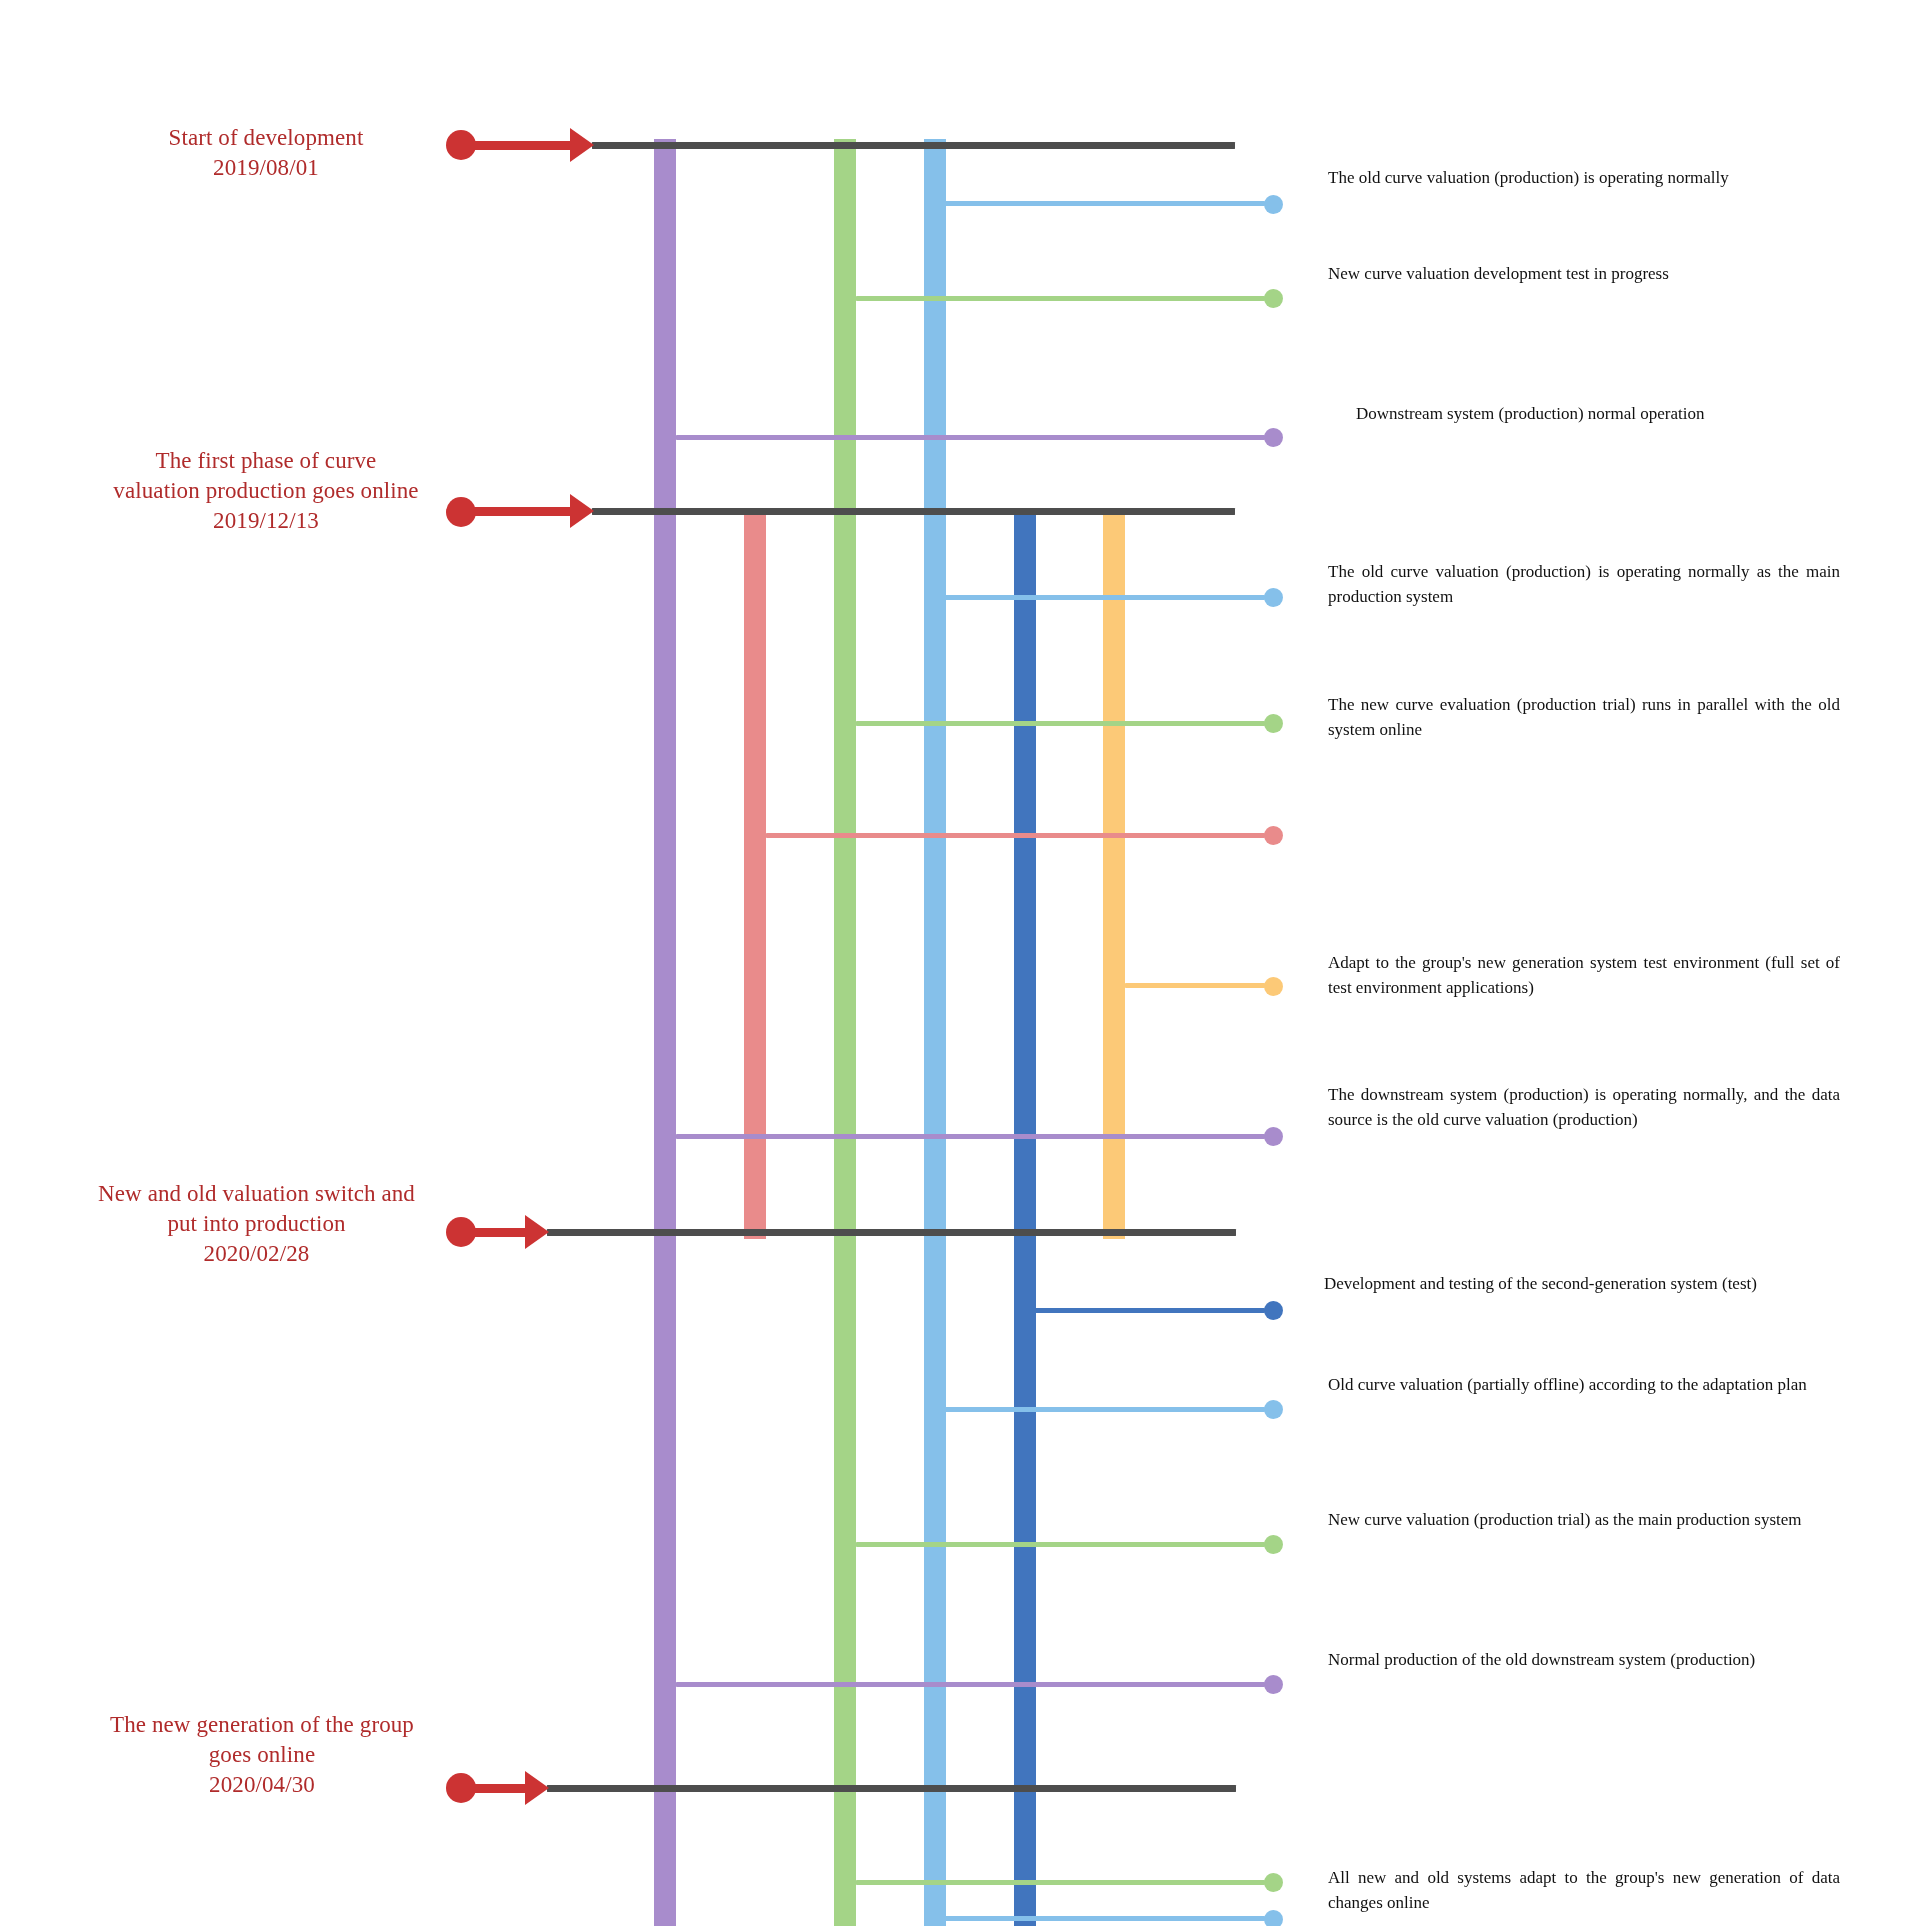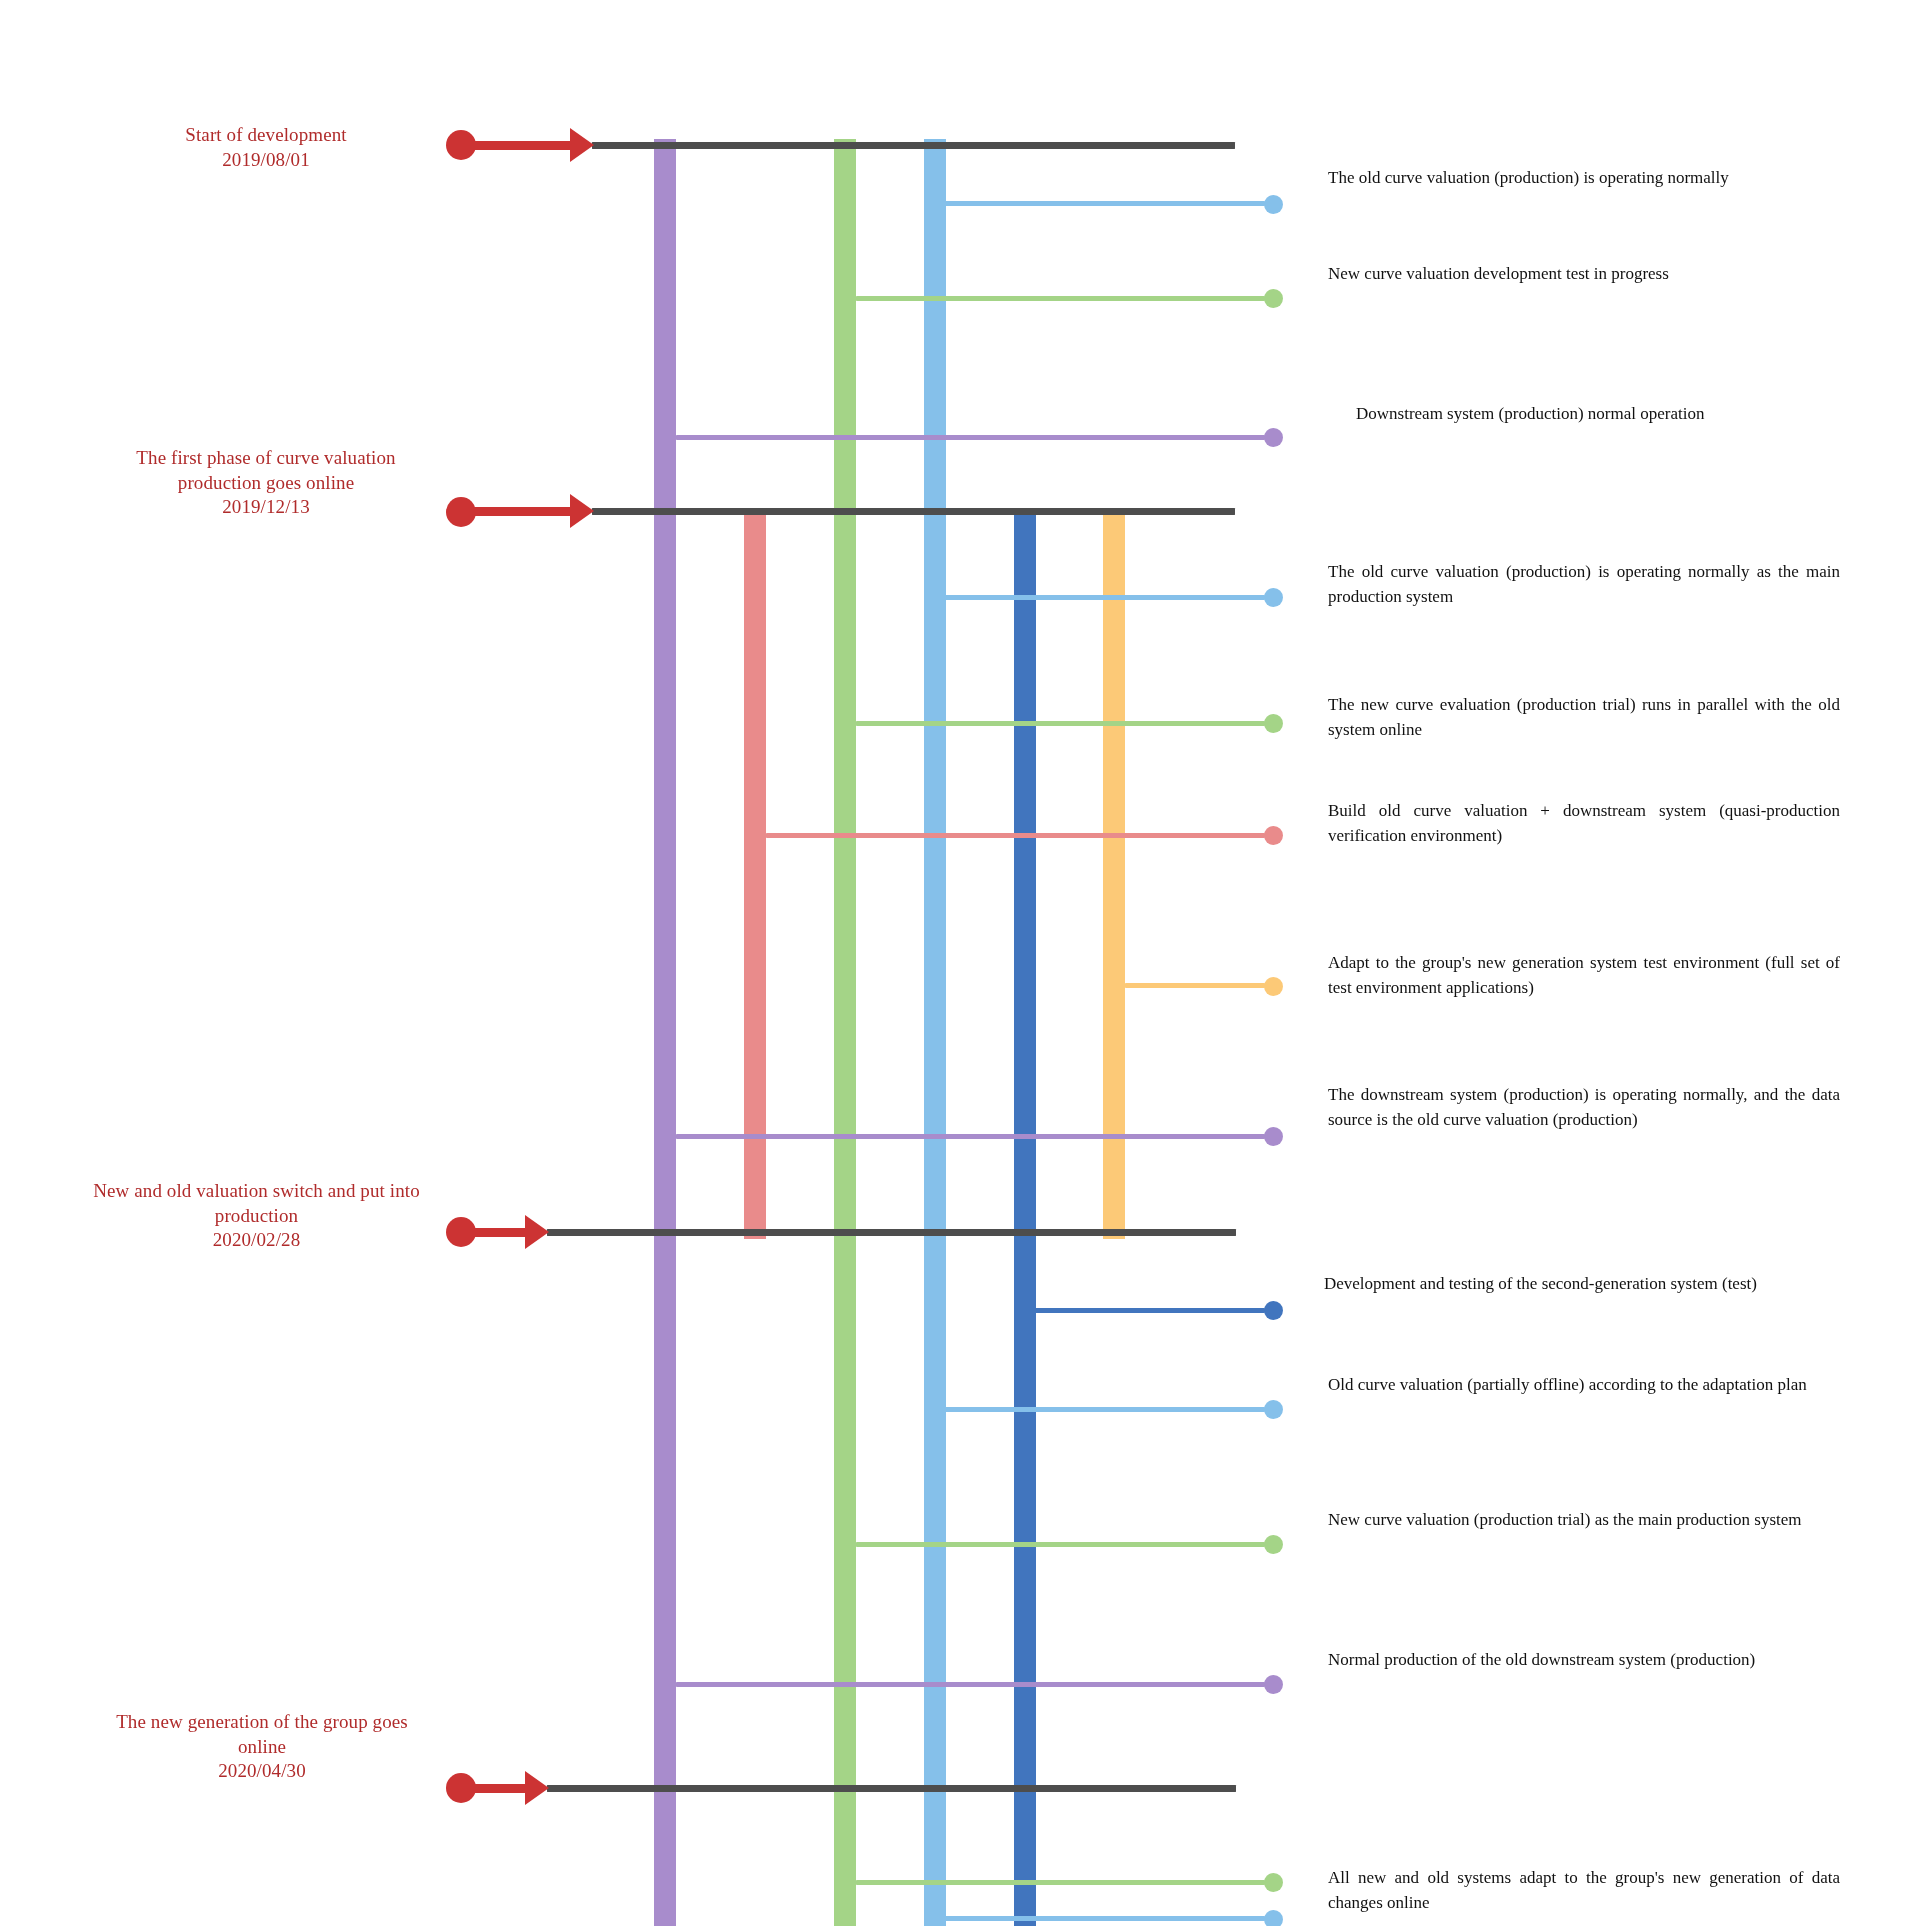--- a/index.html
+++ b/index.html
@@ -11,21 +11,21 @@
 
   
   .tl-bar{position:absolute;background:#4d4d4d;height:6.5px;border-radius:0.4px;}
 
   .ms-dot{position:absolute;background:#cc3333;border-radius:50%;}
   .ms-shaft{position:absolute;background:#cc3333;height:8.5px;}
   .ms-head{position:absolute;width:0;height:0;border-top:17.3px solid transparent;
            border-bottom:17.3px solid transparent;border-left:24px solid #cc3333;}
 
   .ms-label{position:absolute;color:#b02b2b;text-align:center;line-height:1.30;
-            font-size:19px;letter-spacing:0.1px;}
+            font-size:23px;letter-spacing:0.1px;}
 
   
   .conn{position:absolute;height:5.4px;border-radius:0.8px;}
   .conn-dot{position:absolute;width:19px;height:19px;border-radius:50%;}
 
   .desc{position:absolute;color:#111;font-size:17px;line-height:1.45;
         text-align:justify;text-align-last:left;}
 </style>
 </head>
 <body>
@@ -77,21 +77,20 @@
   <div class="conn" style="left:945px;top:595px;width:320px;background:#85c0ea;"></div>
   <div class="conn-dot" style="left:1264px;top:588px;background:#85c0ea;"></div>
   <div class="desc" style="left:1328px;top:560px;width:512px;">The old curve valuation (production) is operating normally as the main production system</div>
 
   <div class="conn" style="left:856px;top:721px;width:409px;background:#a4d487;"></div>
   <div class="conn-dot" style="left:1264px;top:714px;background:#a4d487;"></div>
   <div class="desc" style="left:1328px;top:693px;width:512px;">The new curve evaluation (production trial) runs in parallel with the old system online</div>
 
   <div class="conn" style="left:766px;top:833px;width:499px;background:#e98b8b;"></div>
   <div class="conn-dot" style="left:1264px;top:826px;background:#e98b8b;"></div>
-  <div class="desc" style="left:1328px;top:799px;width:512px;">Build old curve valuation + downstream system (quasi-production verification environment)</div>
 
   <div class="conn" style="left:1125px;top:983px;width:140px;background:#fcc977;"></div>
   <div class="conn-dot" style="left:1264px;top:977px;background:#fcc977;"></div>
   <div class="desc" style="left:1328px;top:951px;width:512px;">Adapt to the group's new generation system test environment (full set of test environment applications)</div>
 
   <div class="conn" style="left:676px;top:1134px;width:589px;background:#a88ccc;"></div>
   <div class="conn-dot" style="left:1264px;top:1127px;background:#a88ccc;"></div>
   <div class="desc" style="left:1328px;top:1083px;width:512px;">The downstream system (production) is operating normally, and the data source is the old curve valuation (production)</div>
 
   <div class="tl-bar" style="left:547px;top:1229px;width:689px;"></div>

